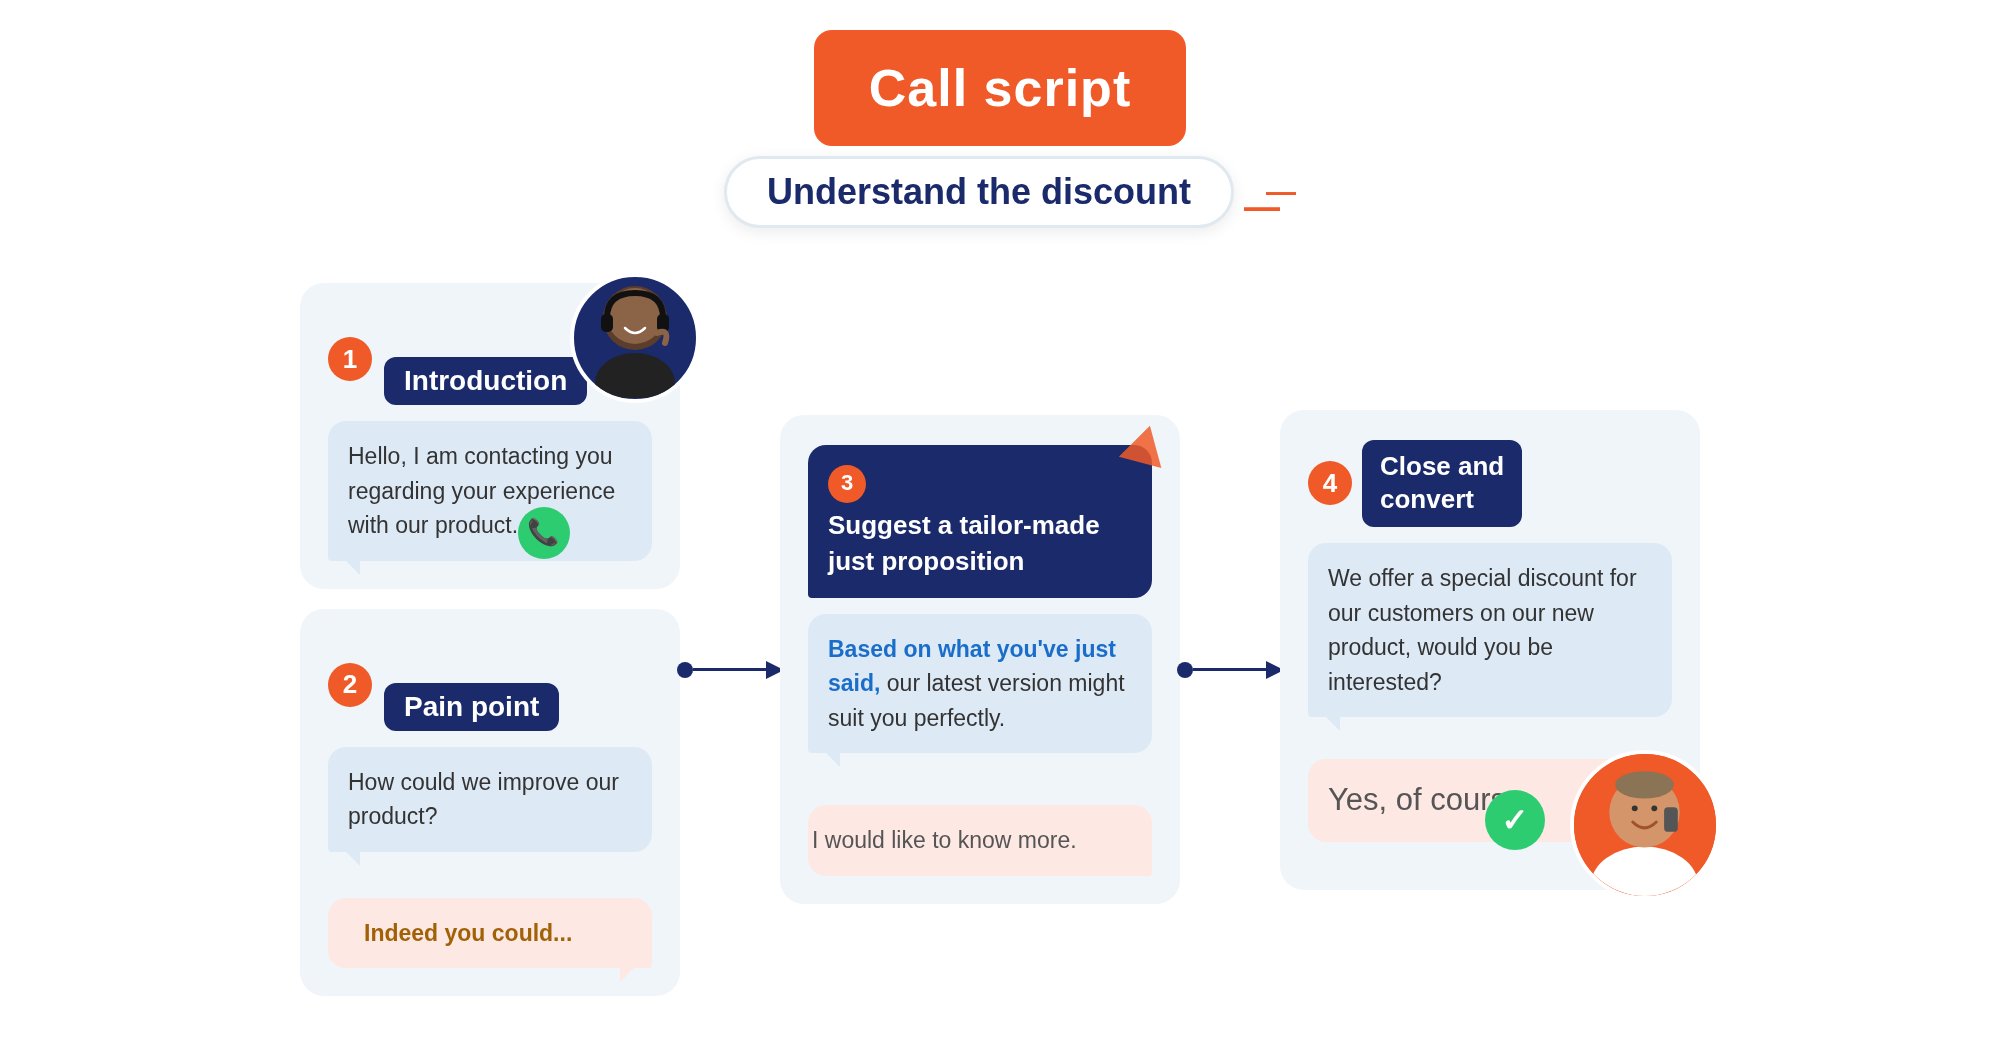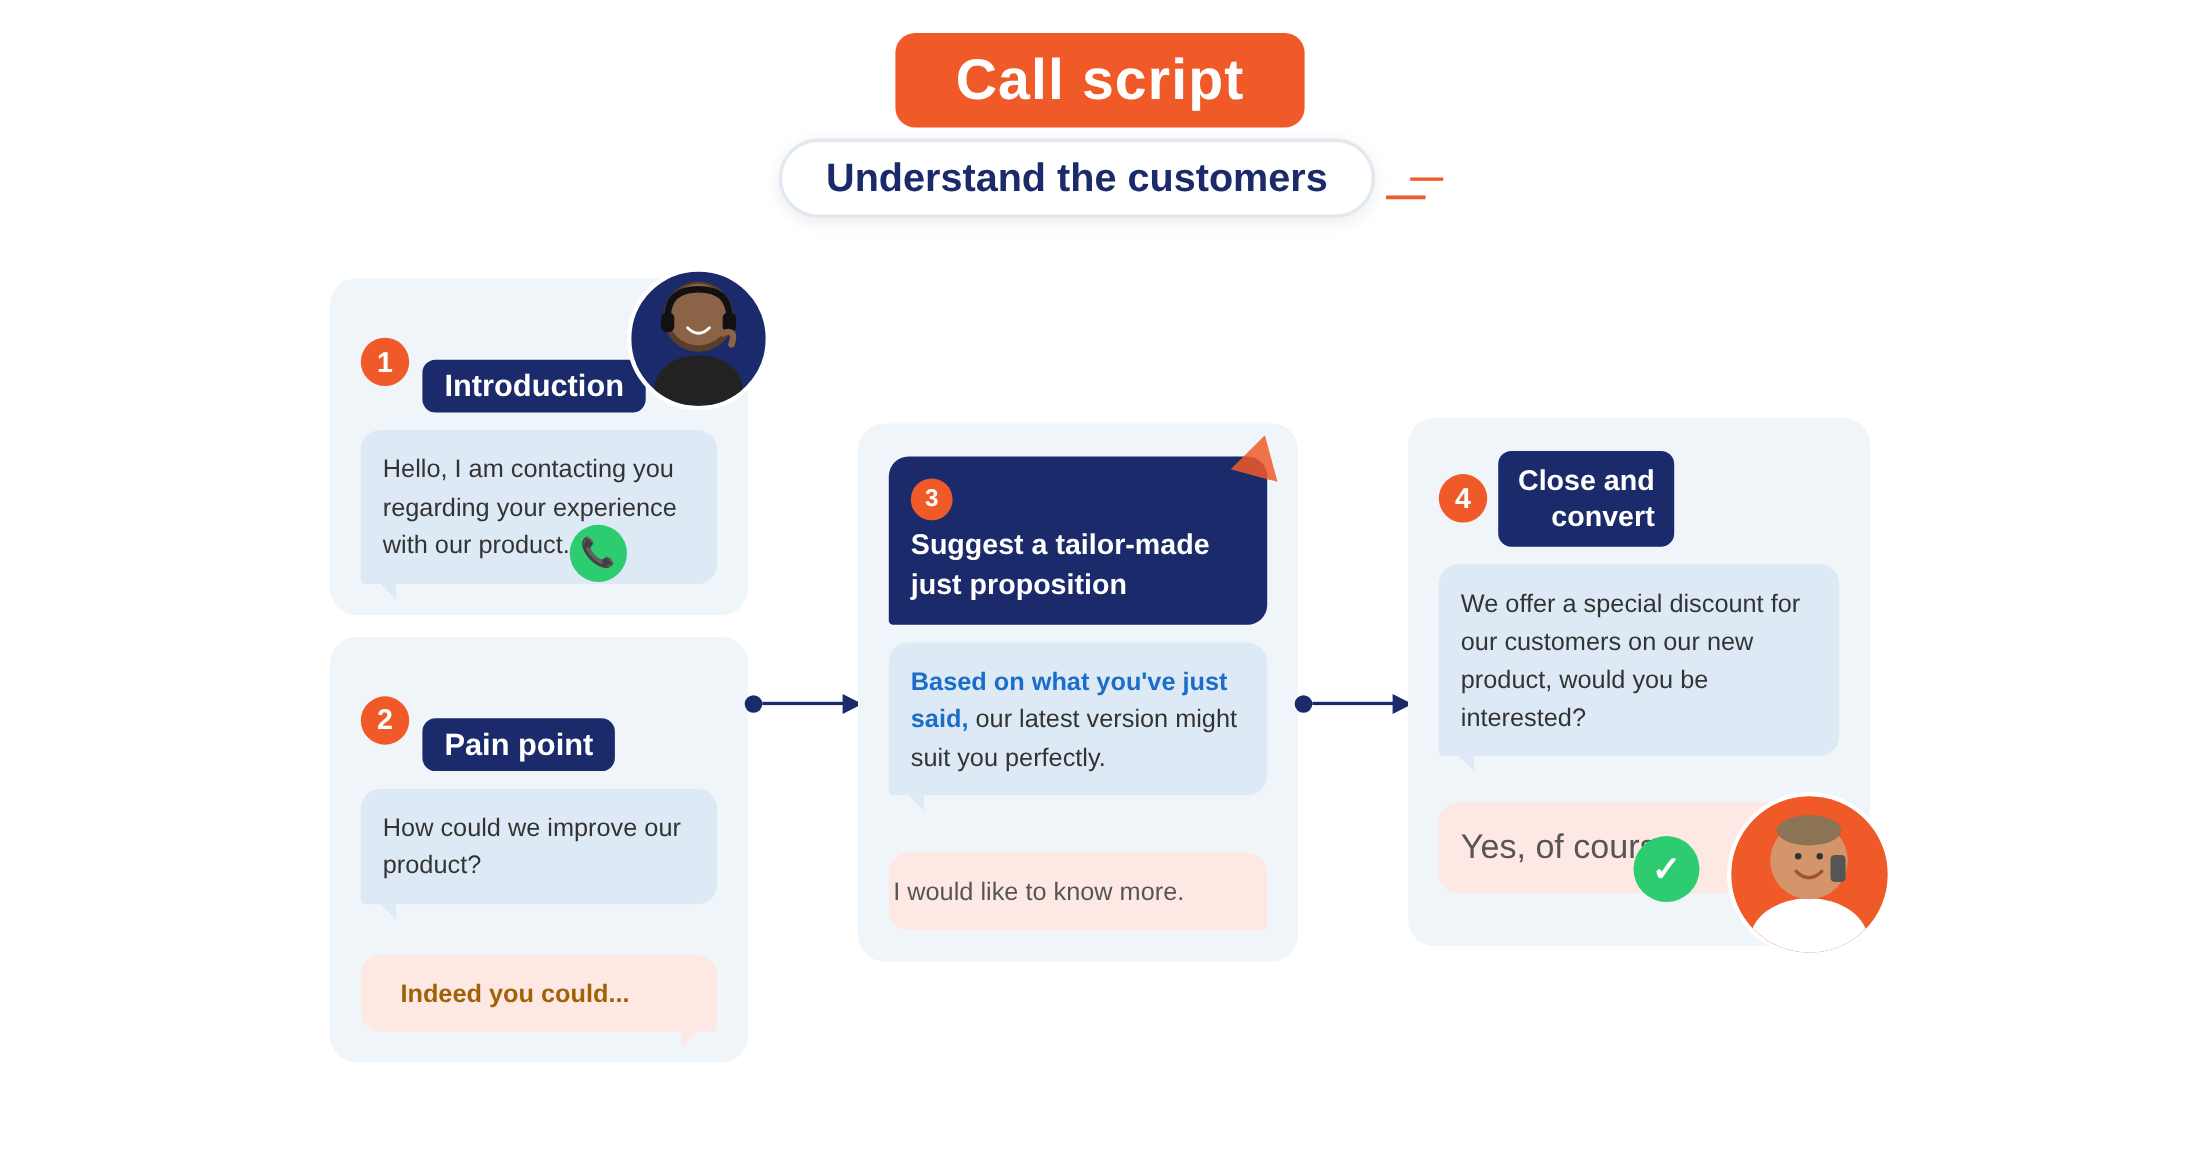--- a/index.html
+++ b/index.html
@@ -16,21 +16,21 @@
       padding: 30px 60px;
     }
 
     
     .title-badge {
       background: #f05a28;
       color: white;
       font-size: 52px;
       font-weight: 900;
       border-radius: 18px;
-      padding: 13px 55px;
+      padding: 28px 55px;
       margin-bottom: 10px;
       letter-spacing: 1px;
     }
 
     
     .understand-pill {
       background: white;
       border-radius: 50px;
       border: 3px solid #e0e8f0;
       padding: 12px 40px;
@@ -319,40 +319,40 @@
     }
 
     .step4-label {
       background: #1a2a6b;
       color: white;
       border-radius: 12px;
       font-size: 26px;
       font-weight: 800;
       padding: 10px 18px;
       line-height: 1.3;
-      text-align: right;
+      text-align: left;
     }
 
     
     .dashes {
       color: #f05a28;
       font-size: 36px;
       font-weight: 900;
       letter-spacing: -4px;
       margin-left: 10px;
       display: inline-block;
     }
   </style>
 </head>
 <body>
 
 <div class="title-badge">Call script</div>
 
 <div style="display:flex; align-items:center; margin-bottom:15px;">
-  <div class="understand-pill">Understand the customers</div>
+  <div class="understand-pill">Understand the discount</div>
   <span class="dashes">—</span>
 </div>
 
 <div class="main-row">
 
   <div style="display:flex; flex-direction:column; gap:20px; position:relative;">
 
     <div class="panel" style="min-height:280px; width:380px;">
       <div class="step-badge">
         <div class="step-number">1</div>

